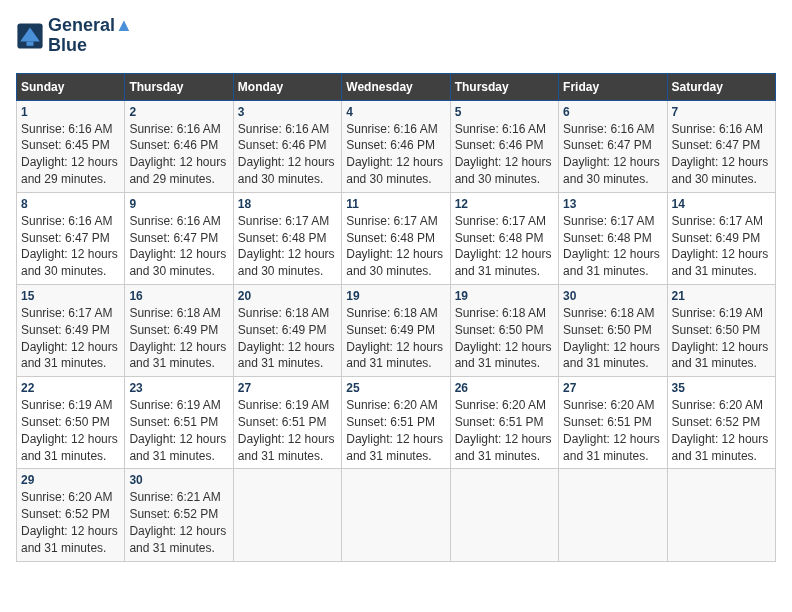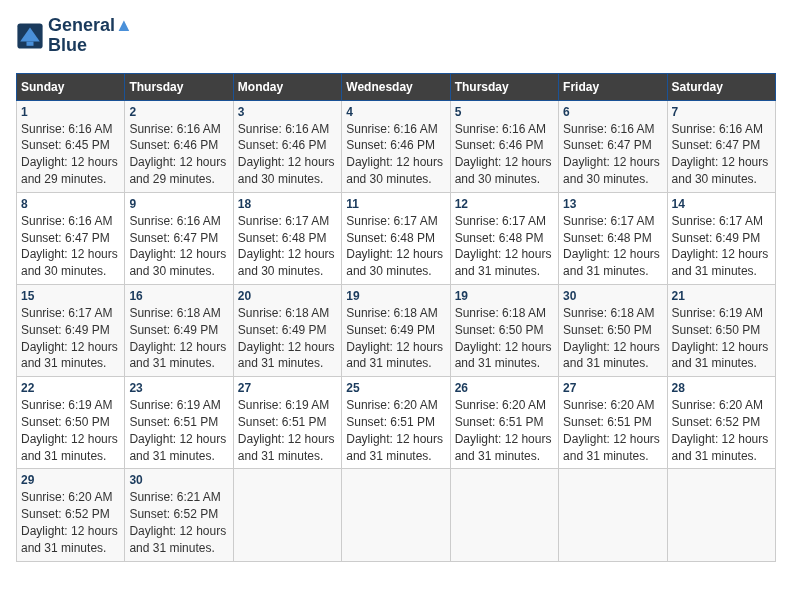--- a/index.html
+++ b/index.html
@@ -345,21 +345,21 @@
         </td>
         <td>
           <span class="day-num">27</span>
           <div class="day-info">
             Sunrise: 6:20 AM<br>
             Sunset: 6:51 PM<br>
             Daylight: 12 hours and 31 minutes.
           </div>
         </td>
         <td>
-          <span class="day-num">28</span>
+          <span class="day-num">35</span>
           <div class="day-info">
             Sunrise: 6:20 AM<br>
             Sunset: 6:52 PM<br>
             Daylight: 12 hours and 31 minutes.
           </div>
         </td>
       </tr>
       <tr class="last-row">
         <td>
           <span class="day-num">29</span>

